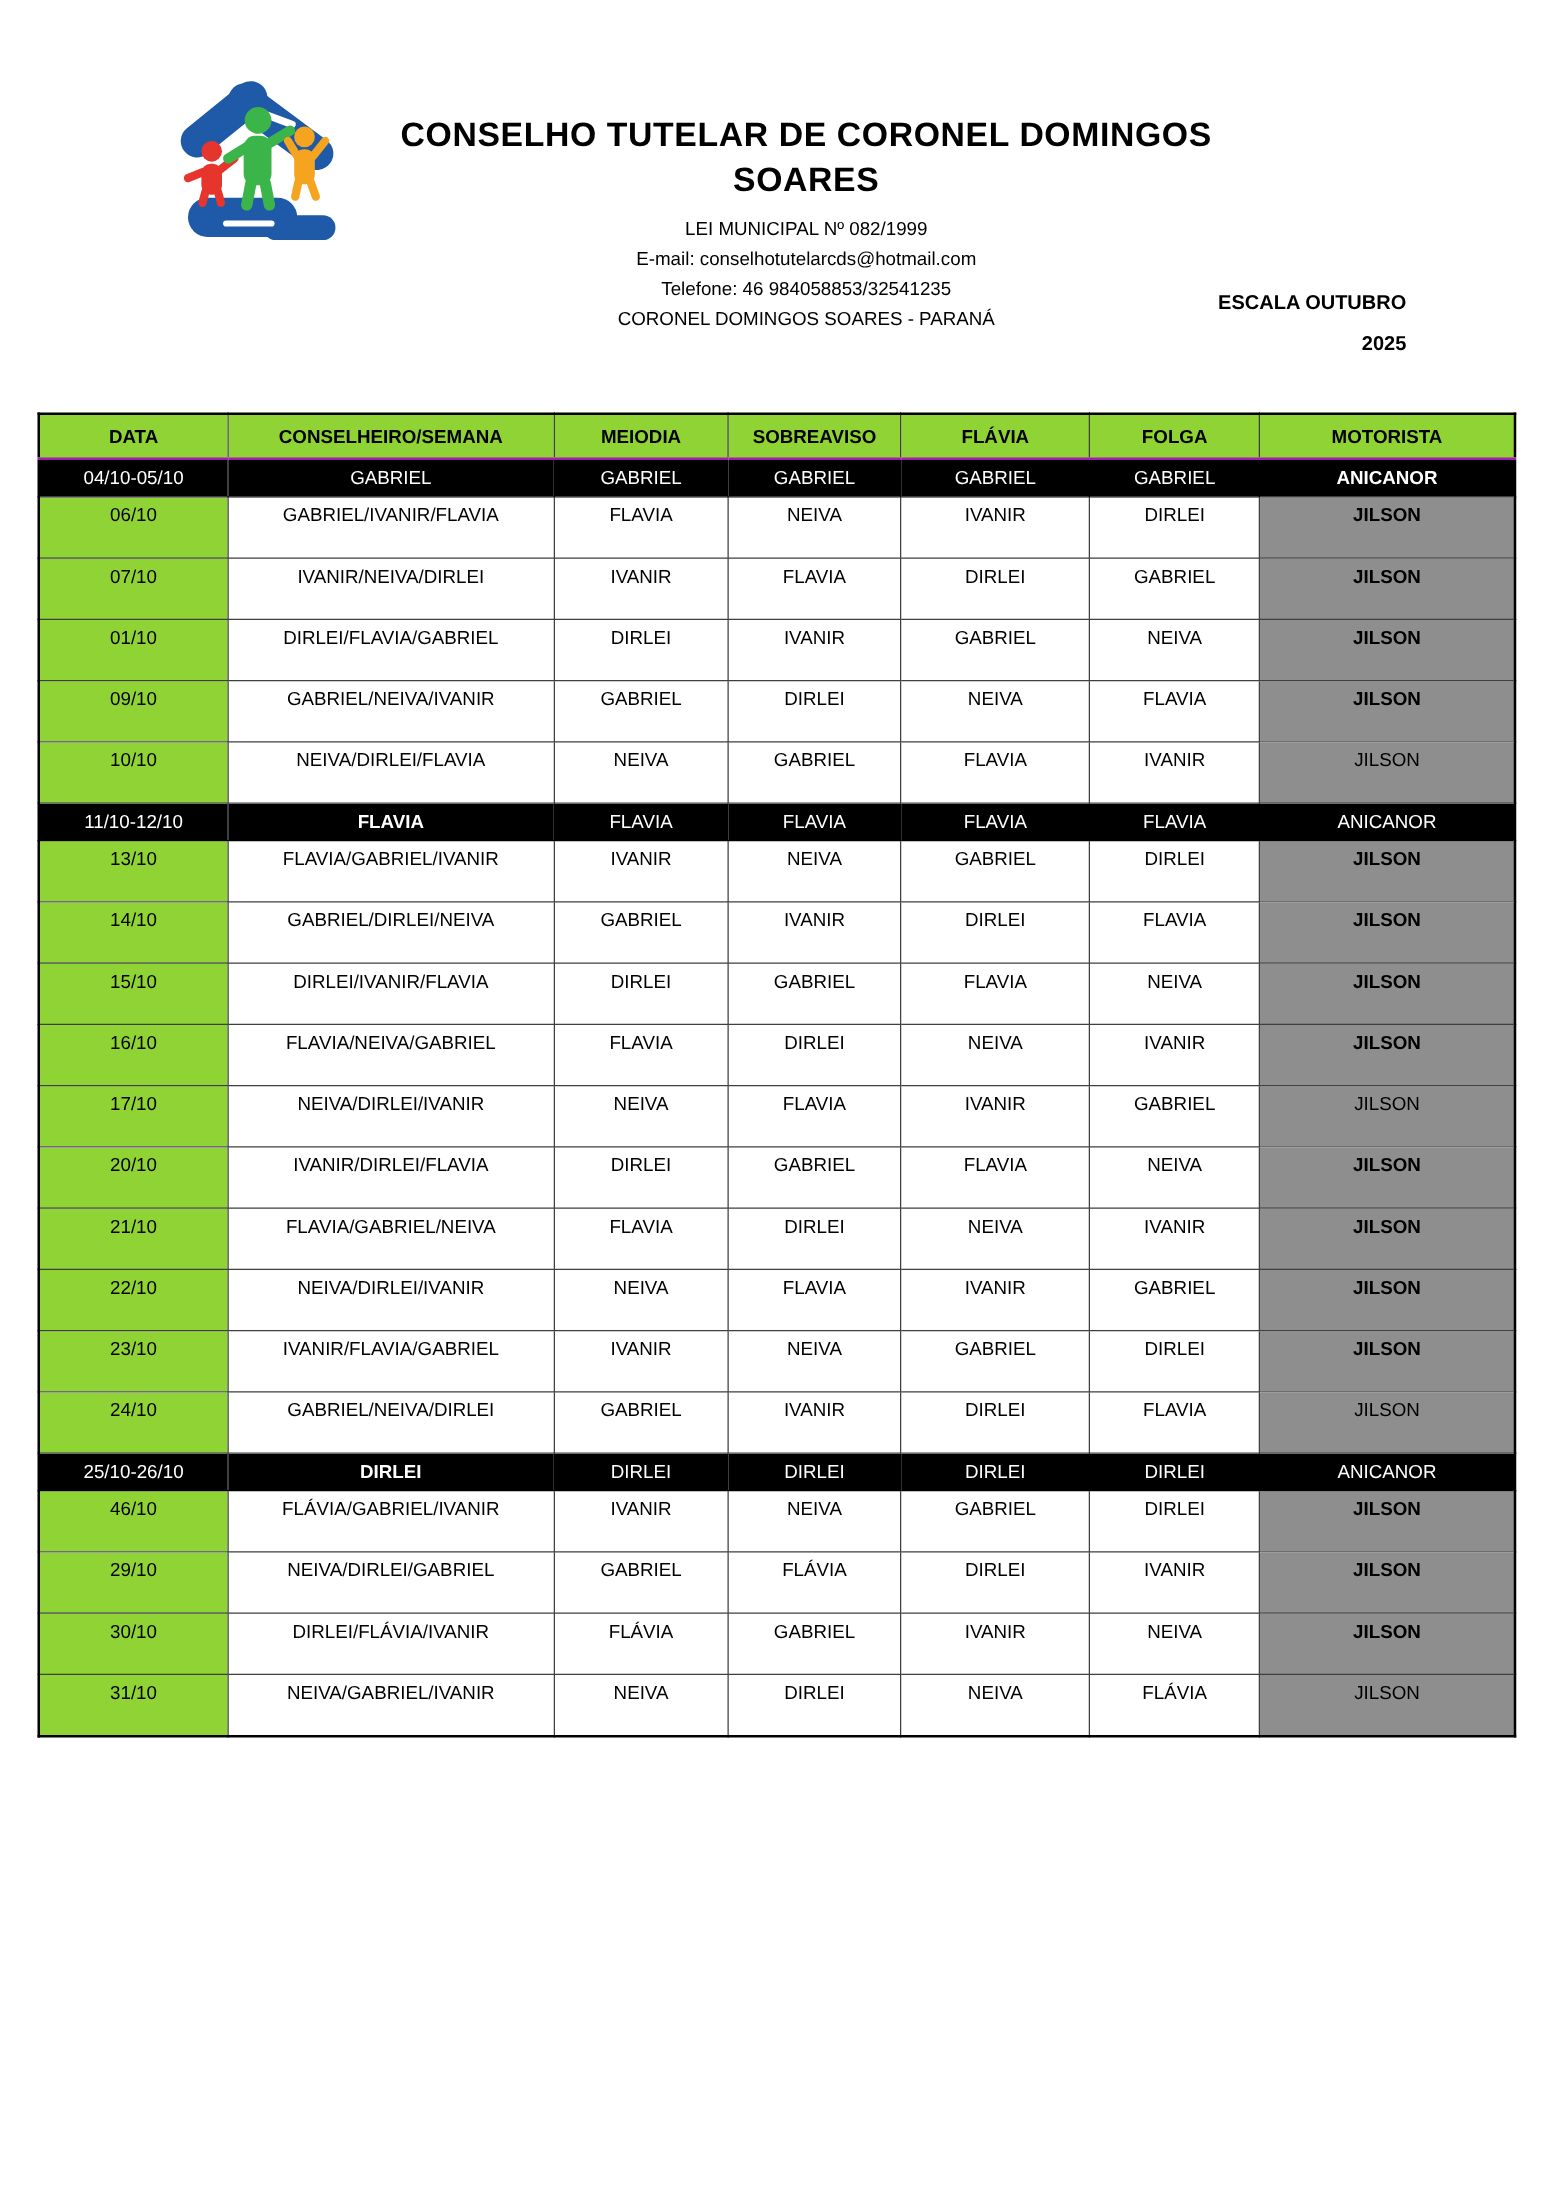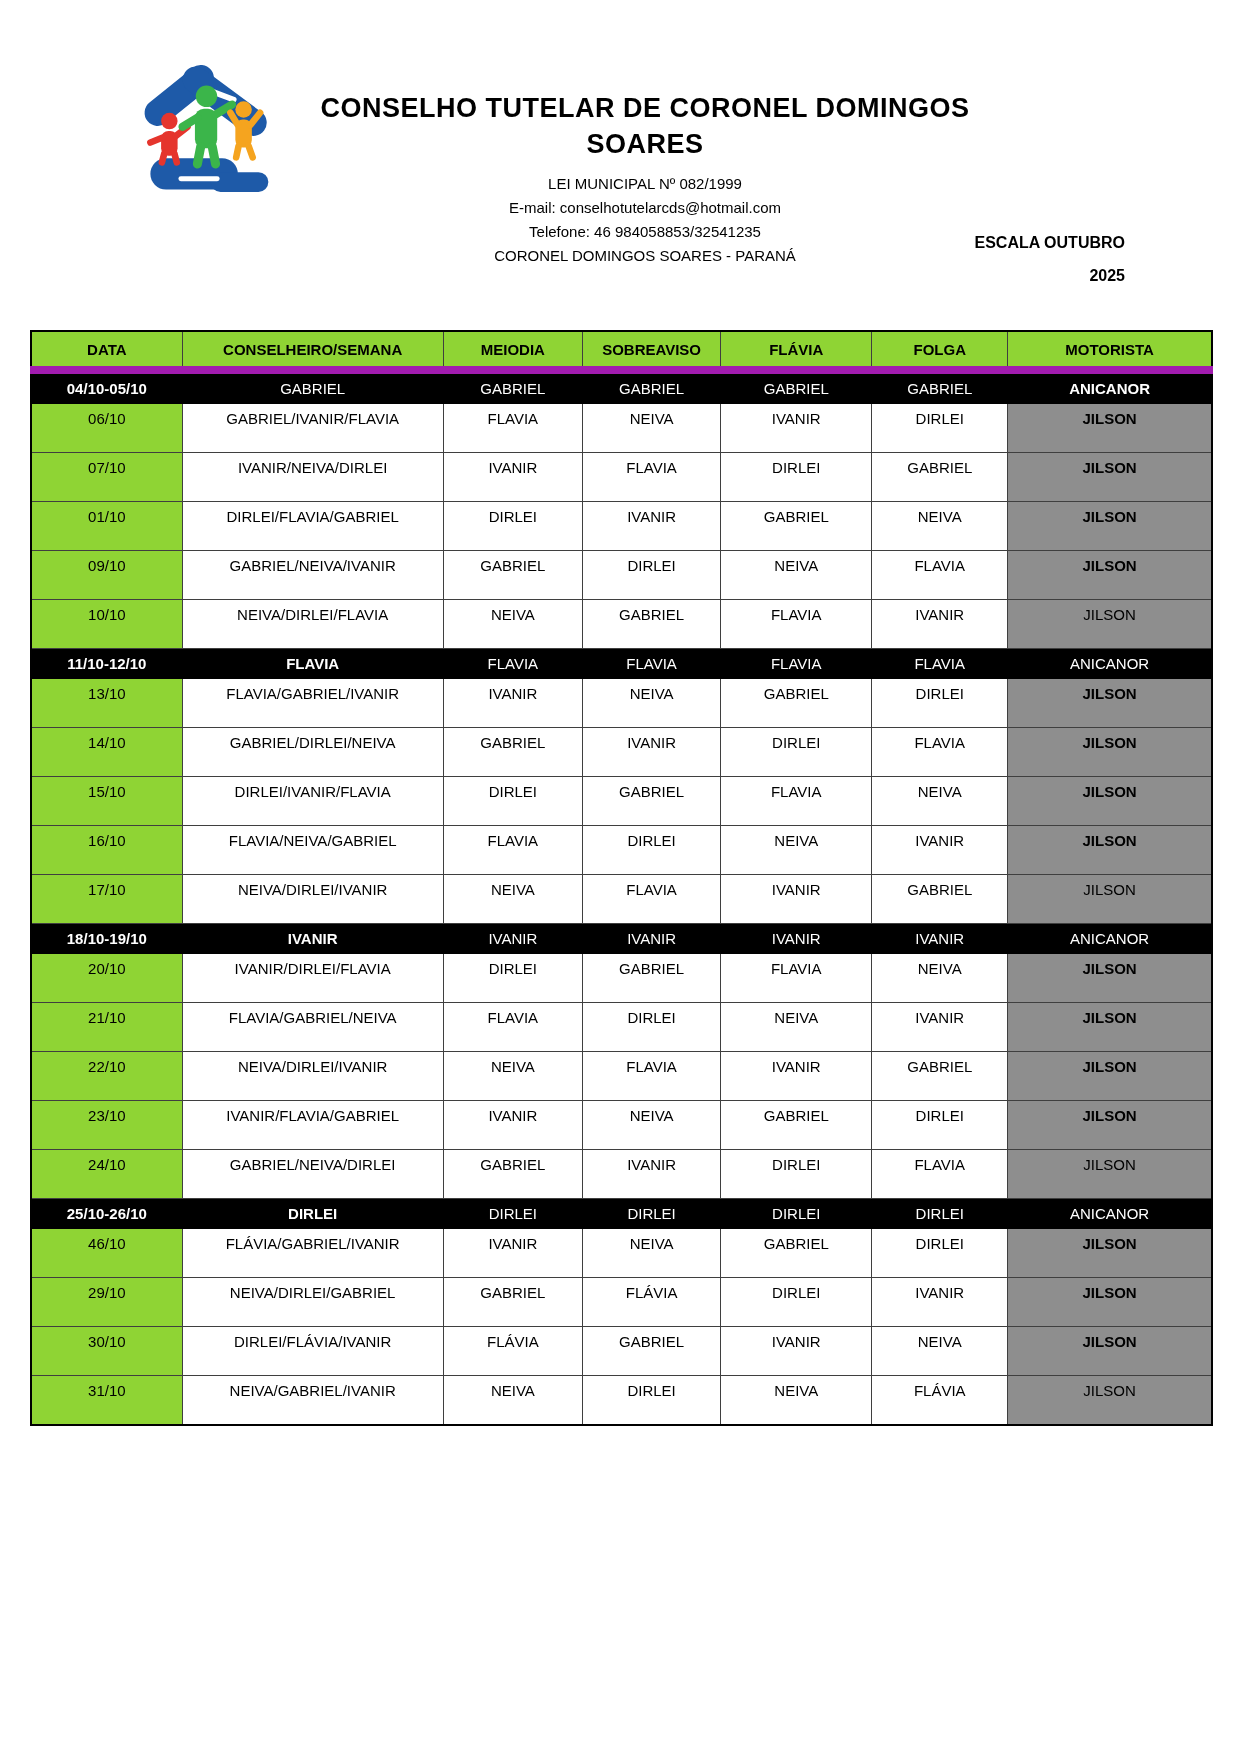--- a/index.html
+++ b/index.html
@@ -40,30 +40,30 @@
   }
   table.schedule th,table.schedule td{
     border:1px solid #3f3f3f;
     text-align:center;
     overflow:hidden;white-space:nowrap;
     padding:0 2px;
   }
   table.schedule th{
     height:34px;background:var(--green);
     font-weight:700;font-size:15px;
-    border-bottom:8px solid #a21caf;
+    border-bottom:2px solid #a21caf;
   }
   tr.day td{height:42px;vertical-align:top;padding-top:6px;}
   tr.day td.c0{background:var(--green);}
   tr.day td.c6{background:var(--gray);}
   tr.week td{
     height:29px;background:#000;color:#fff;
     border-color:#000;vertical-align:middle;
   }
-  tr.week td.c0{font-weight:700;}
+  tr.week td.c0{font-weight:400;}
 </style>
 </head>
 <body>
 
 <div class="page">
 
   <svg class="logo" viewBox="0 0 160 200" aria-hidden="true">
 
     <line class="blue" x1="24" y1="84" x2="76" y2="42" stroke-width="32" stroke-linecap="round"></line>
     <line class="blue" x1="70" y1="44" x2="140" y2="96" stroke-width="32" stroke-linecap="round"></line>
@@ -240,29 +240,20 @@
         </tr>
         <tr class="day">
           <td class="c0">17/10</td>
           <td class="c1">NEIVA/DIRLEI/IVANIR</td>
           <td class="c2">NEIVA</td>
           <td class="c3">FLAVIA</td>
           <td class="c4">IVANIR</td>
           <td class="c5">GABRIEL</td>
           <td class="c6">JILSON</td>
         </tr>
-        <tr class="week">
-          <td class="c0">18/10-19/10</td>
-          <td class="c1" style="font-weight: 700;">IVANIR</td>
-          <td class="c2">IVANIR</td>
-          <td class="c3">IVANIR</td>
-          <td class="c4">IVANIR</td>
-          <td class="c5">IVANIR</td>
-          <td class="c6">ANICANOR</td>
-        </tr>
         <tr class="day">
           <td class="c0">20/10</td>
           <td class="c1">IVANIR/DIRLEI/FLAVIA</td>
           <td class="c2">DIRLEI</td>
           <td class="c3">GABRIEL</td>
           <td class="c4">FLAVIA</td>
           <td class="c5">NEIVA</td>
           <td class="c6" style="font-weight: 700;">JILSON</td>
         </tr>
         <tr class="day">

